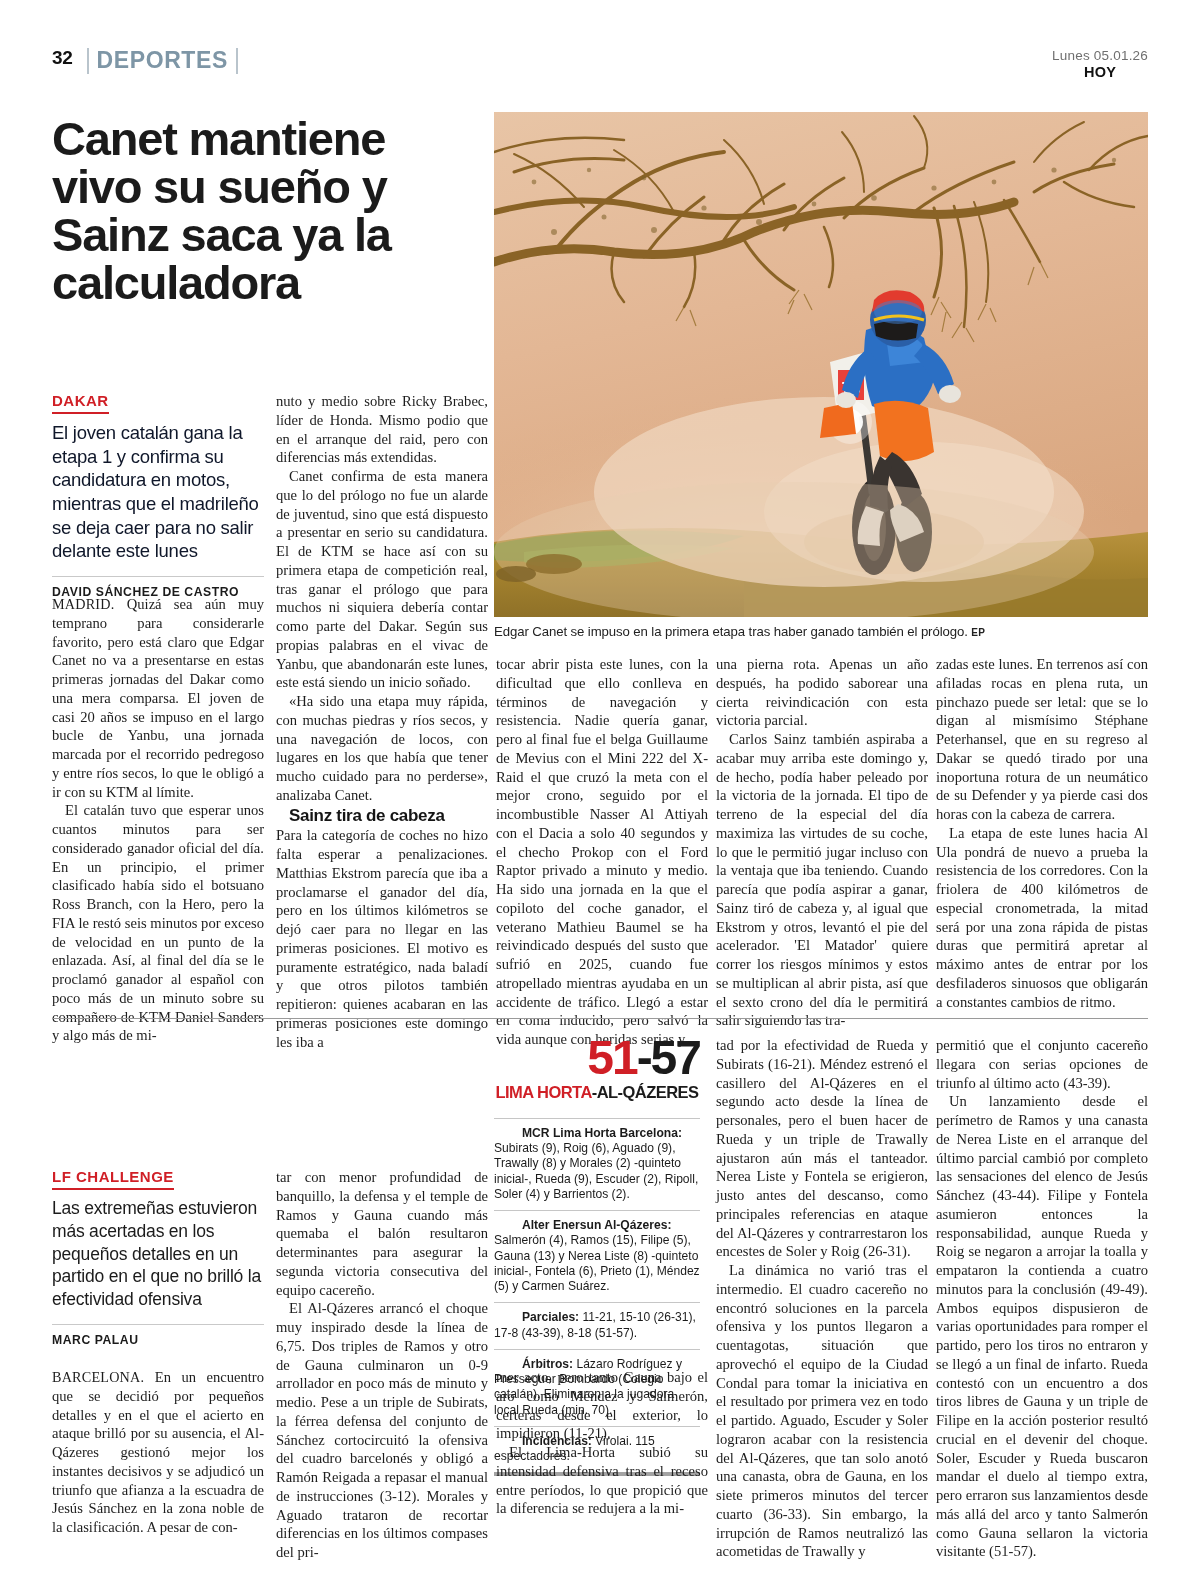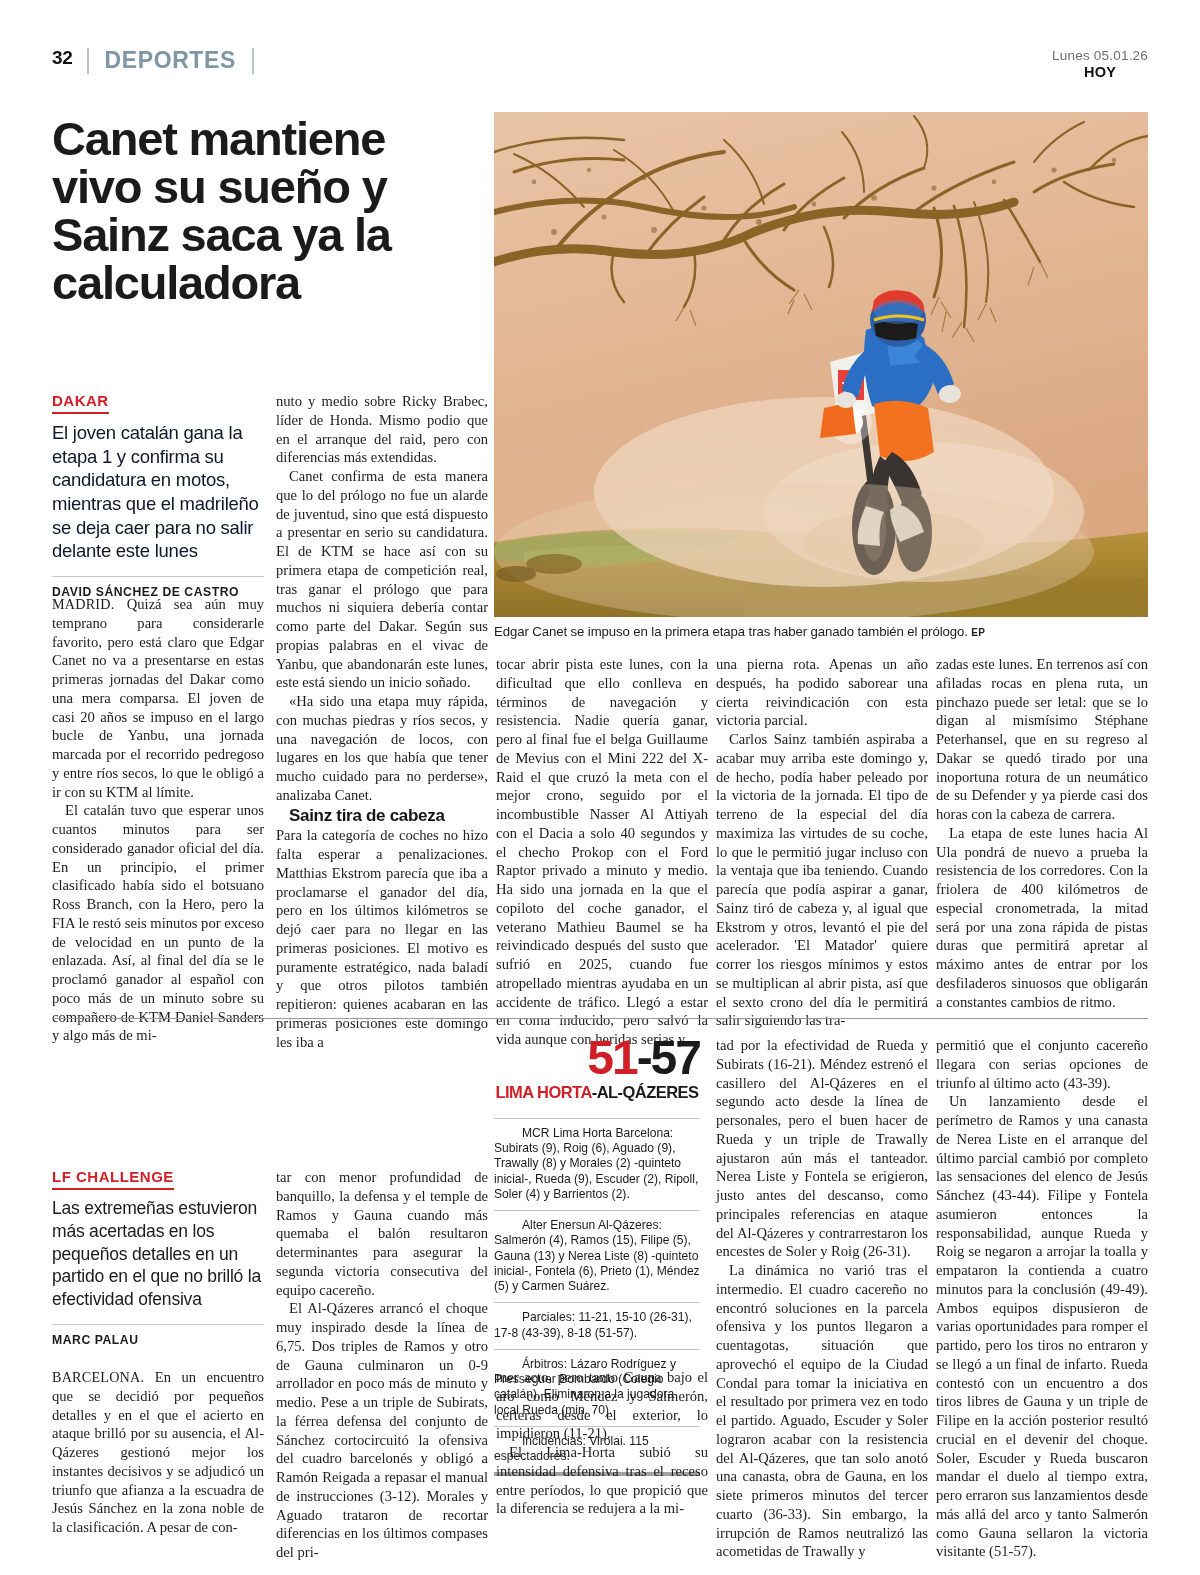--- a/index.html
+++ b/index.html
@@ -24,21 +24,21 @@
   }
   .masthead-left { display: flex; gap: 0; }
   .folio {
     font-size: 19px; font-weight: bold; letter-spacing: -0.3px;
     color: #111; line-height: 1;
     padding-right: 14px;
   }
   .rule-v { width: 2px; height: 26px; background: #b9c4cc; }
   .section-name {
     font-size: 23px; font-weight: bold; letter-spacing: 0.6px;
-    color: #7e96a6; padding: 0 16px; line-height: 1;
+    color: #7e96a6; padding: 0 8px; line-height: 1;
     position: relative; top: 1px;
   }
   .masthead-right { text-align: center; line-height: 1.22; }
   .date-line { font-size: 13.5px; color: #6f6f6f; letter-spacing: 0.2px; }
   .brand { font-size: 14.5px; font-weight: bold; color: #111; letter-spacing: 0.2px; }
 
   
   .a1-headline {
     position: absolute; left: 52px; top: 115px; width: 420px;
     font-size: 47px; line-height: 1.02; font-weight: bold;
@@ -131,21 +131,21 @@
   .teams .home { color: #d01f26; }
   .teams .away { color: #1b1b1b; }
 
   .matchbox {
     position: absolute; left: 494px; top: 1118px; width: 206px;
     font-size: 12.1px; line-height: 1.26; color: #1b1b1b;
   }
   .matchbox .row { padding: 7px 0 8px; border-top: 1px solid #c6c6c6; }
   .matchbox .row:first-child { border-top: 1px solid #c6c6c6; }
   .matchbox .row:last-child { border-bottom: 4px solid #a3a3a3; }
-  .matchbox b { font-weight: normal; padding-left: 28px; }
+  .matchbox b { font-weight: bold; padding-left: 28px; }
 
   .kicker-block2 {
     position: absolute; left: 52px; top: 1168px; width: 212px;
   }
   .standfirst2 {
     font-size: 17.5px; line-height: 1.3; color: #1b1b1b; letter-spacing: -0.2px;
   }
 
   #a2c1 { left: 52px; top: 1368px; width: 212px; }
   #a2c2 { left: 276px; top: 1168px; width: 212px; }

